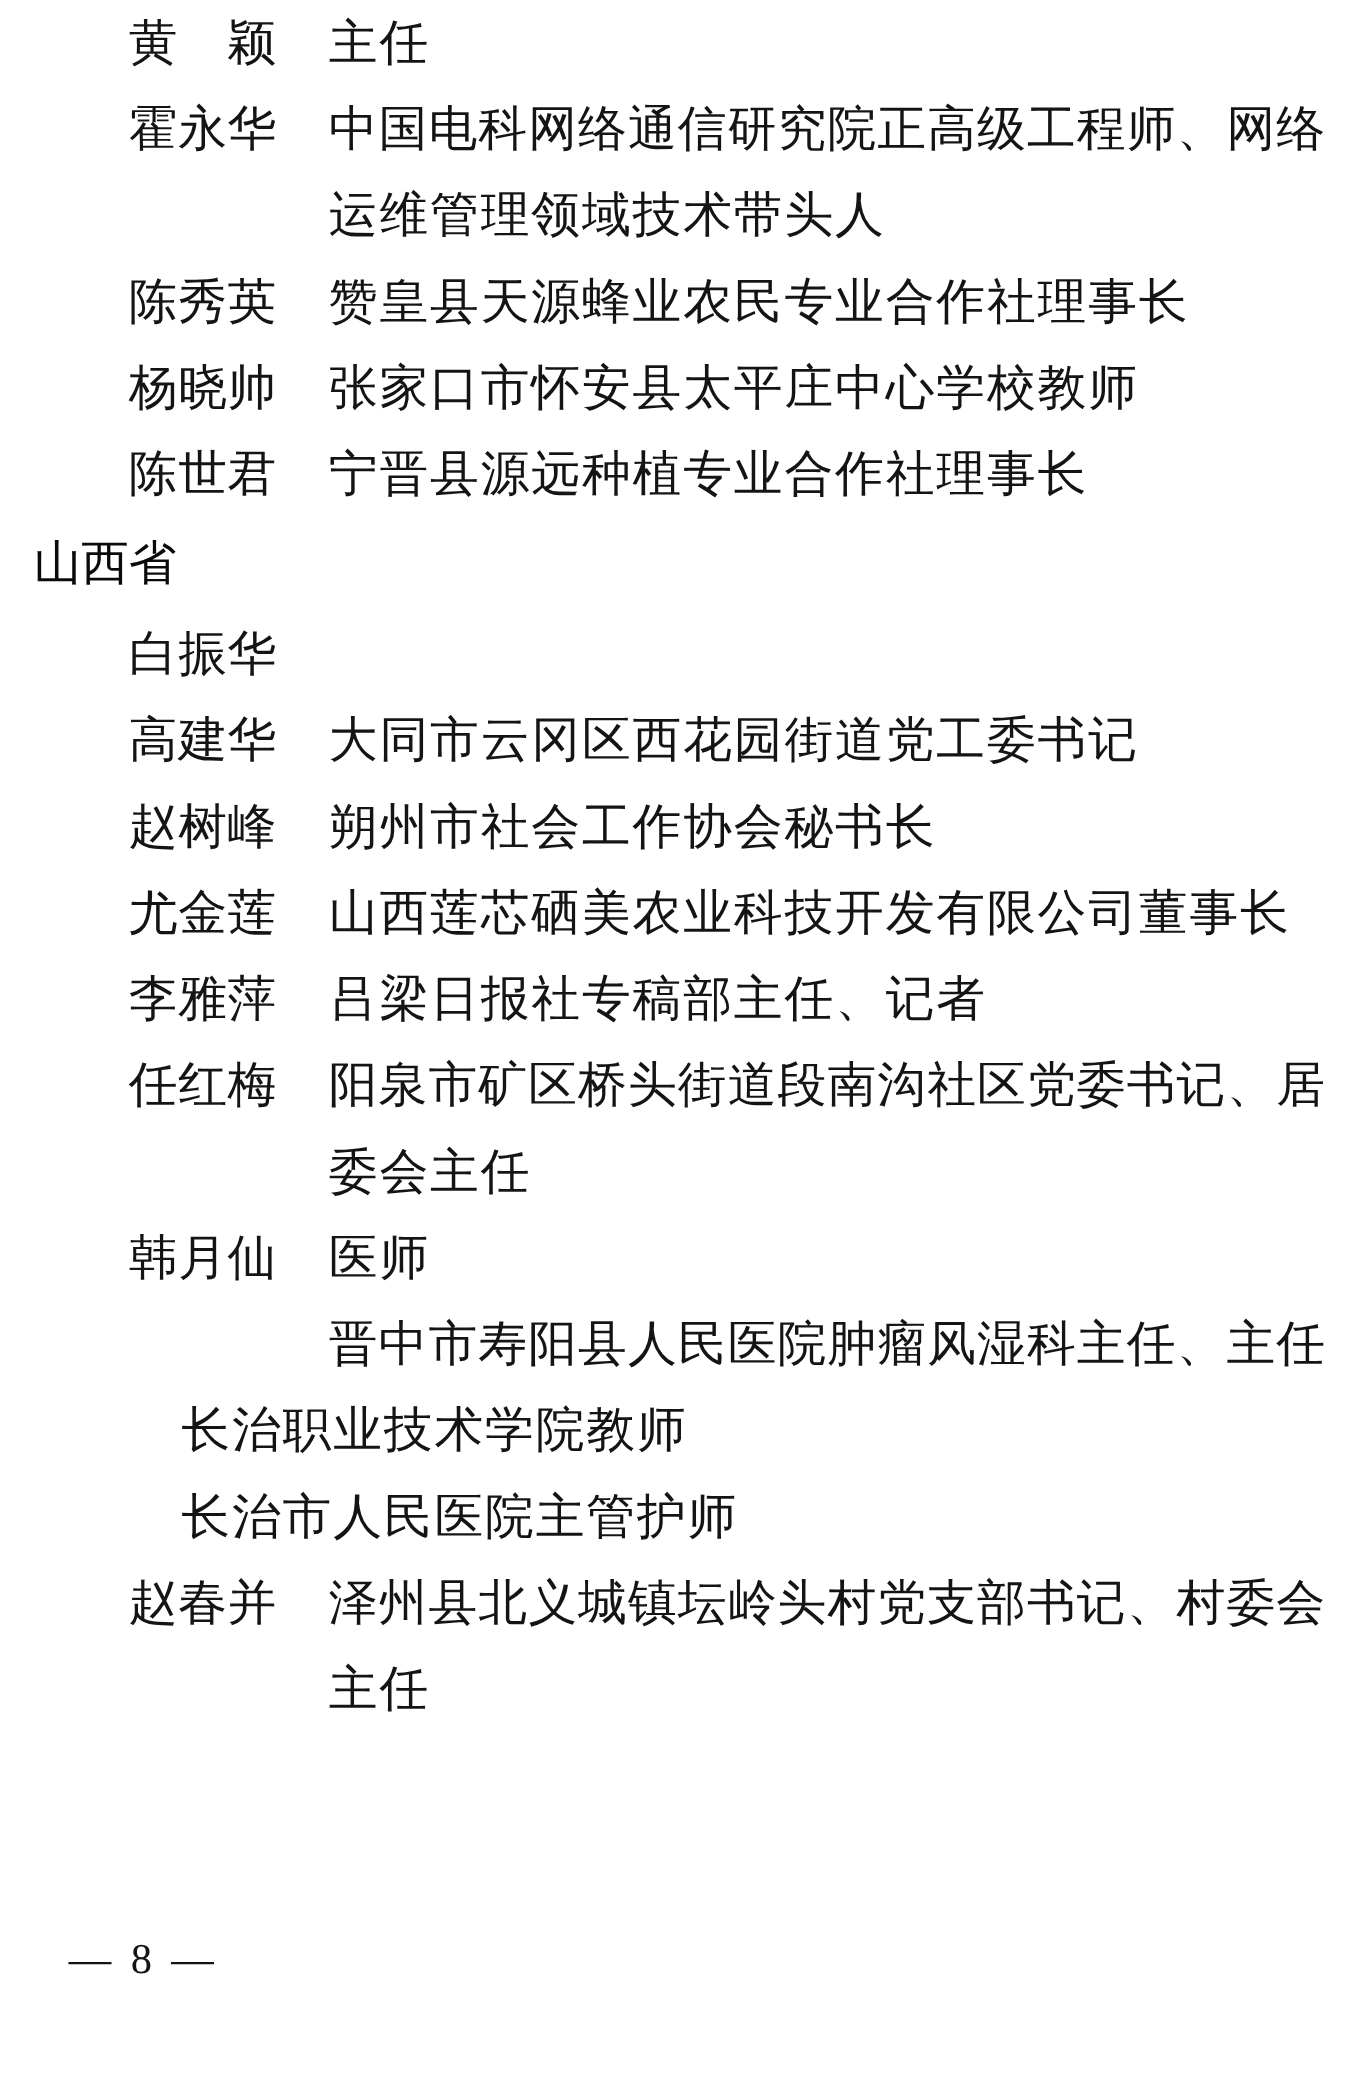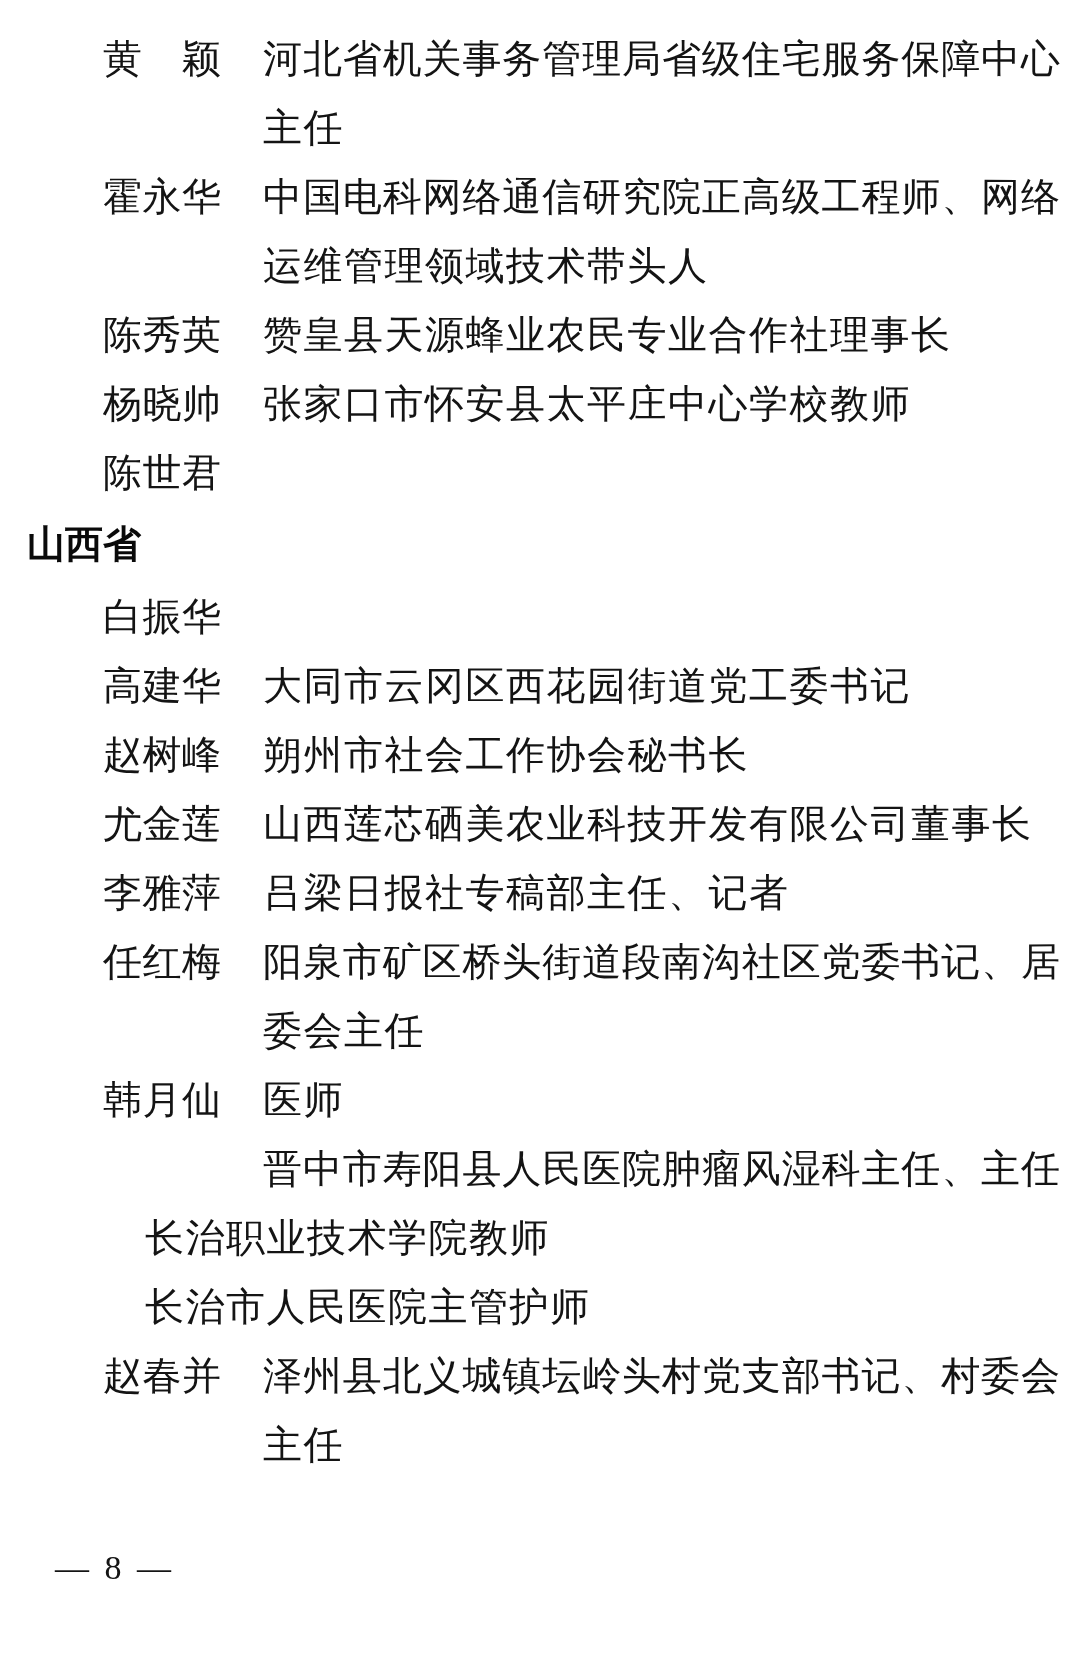--- a/index.html
+++ b/index.html
@@ -8,21 +8,21 @@
     background: #ffffff;
   }
   .page {
     position: relative;
     width: 1080px;
     height: 1670px;
     background: #ffffff;
     overflow: hidden;
     font-family: "Liberation Serif", "DejaVu Serif", serif;
     color: #141414;
-    padding-top: 24px;
+    padding-top: 0;
     box-sizing: border-box;
   }
   .entry {
     display: flex;
     margin-left: 103px;
   }
   .name {
     width: 118px;
     flex-shrink: 0;
     font-size: 39px;
@@ -43,21 +43,21 @@
   }
   .line.full {
     letter-spacing: 0;
     white-space: normal;
     text-align: justify;
     text-align-last: justify;
   }
   .section-header {
     margin: 3px 0 3px 27px;
     font-family: "Liberation Sans", "DejaVu Sans", sans-serif;
-    font-weight: bold;
+    font-weight: normal;
     font-size: 38px;
     line-height: 69px;
     color: #0a0a0a;
   }
   .footer {
     position: absolute;
     left: 55px;
     top: 1548px;
     font-size: 34px;
     line-height: 40px;
@@ -66,21 +66,20 @@
   }
 </style>
 </head>
 <body>
 
 <div class="page">
 
   <div class="entry">
     <div class="name">黄颖</div>
     <div class="desc">
-      <div class="line full">河北省机关事务管理局省级住宅服务保障中心</div>
       <div class="line">主任</div>
     </div>
   </div>
 
   <div class="entry">
     <div class="name">霍永华</div>
     <div class="desc">
       <div class="line full">中国电科网络通信研究院正高级工程师、网络</div>
       <div class="line">运维管理领域技术带头人</div>
     </div>
@@ -96,20 +95,23 @@
 
   <div class="entry">
     <div class="name">杨晓帅</div>
     <div class="desc">
       <div class="line">张家口市怀安县太平庄中心学校教师</div>
     </div>
   </div>
 
   <div class="entry">
     <div class="name">陈世君</div>
+    <div class="desc">
+      <div class="line">宁晋县源远种植专业合作社理事长</div>
+    </div>
   </div>
 
   <div class="section-header">山西省</div>
 
   <div class="entry">
     <div class="name">白振华</div>
   </div>
 
   <div class="entry">
     <div class="name">高建华</div>

